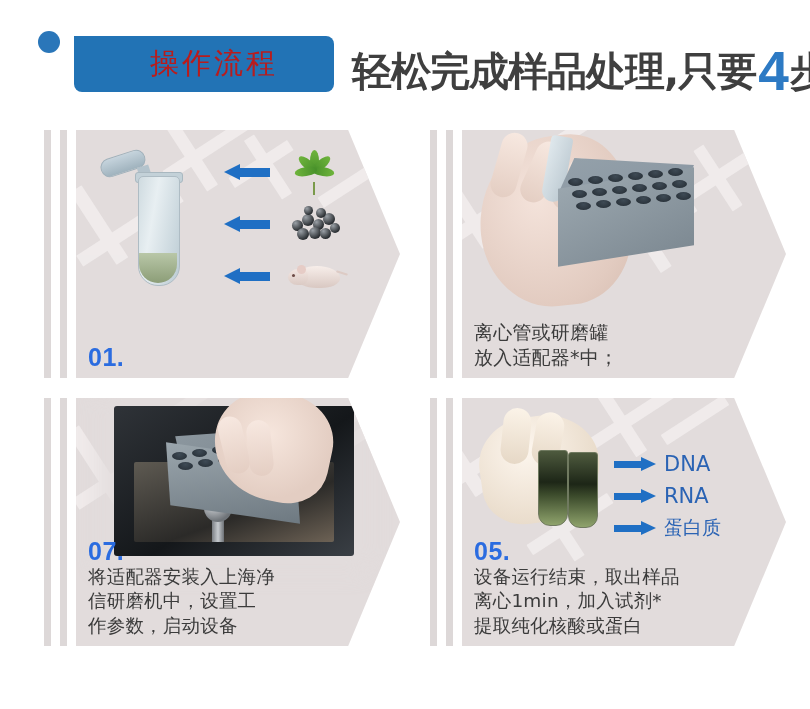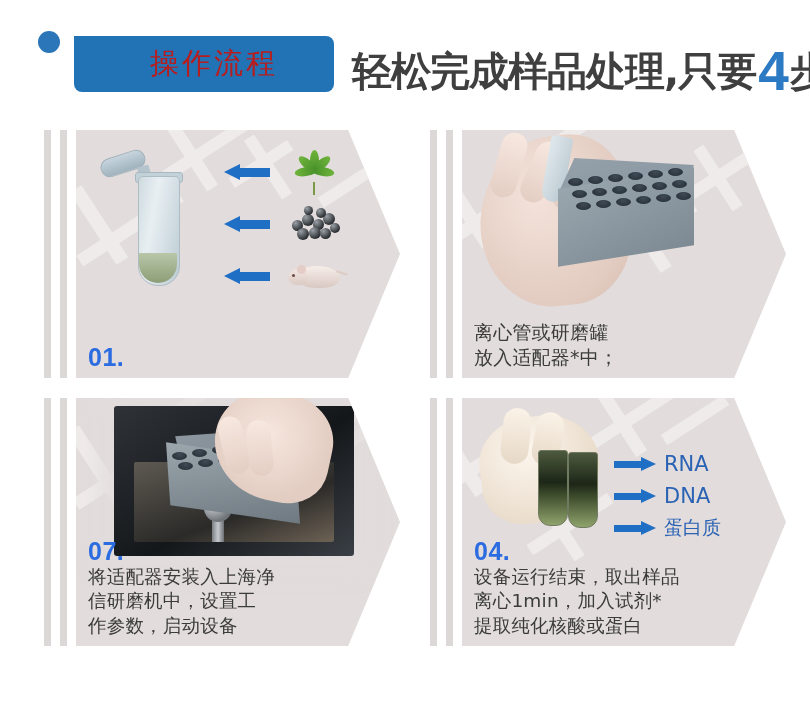--- a/index.html
+++ b/index.html
@@ -485,34 +485,34 @@
         <div class="glove"></div>
         <div class="finger" style="left:40px;top:10px;width:28px;height:56px;transform:rotate(6deg);background:linear-gradient(180deg,#fbf3e8,#e6d8c6);"></div>
         <div class="finger" style="left:72px;top:14px;width:28px;height:54px;transform:rotate(10deg);background:linear-gradient(180deg,#fbf3e8,#e6d8c6);"></div>
 
         <div class="vial" style="left:76px;top:52px;"></div>
         <div class="vial" style="left:106px;top:54px;"></div>
 
         <div class="legend">
           <div class="legend-row">
             <div class="la"></div>
-            <span class="legend-label">RNA</span>
+            <span class="legend-label">DNA</span>
           </div>
           <div class="legend-row">
             <div class="la"></div>
-            <span class="legend-label">DNA</span>
+            <span class="legend-label">RNA</span>
           </div>
           <div class="legend-row cjk">
             <div class="la"></div>
             <span class="legend-label">蛋白质</span>
           </div>
         </div>
 
         <div class="caption">
-          <div class="step-no">04.</div>
+          <div class="step-no">05.</div>
           <div class="step-text">设备运行结束，取出样品
 离心1min，加入试剂*
 提取纯化核酸或蛋白</div>
         </div>
       </div>
     </div>
 
   </div>
 
 

